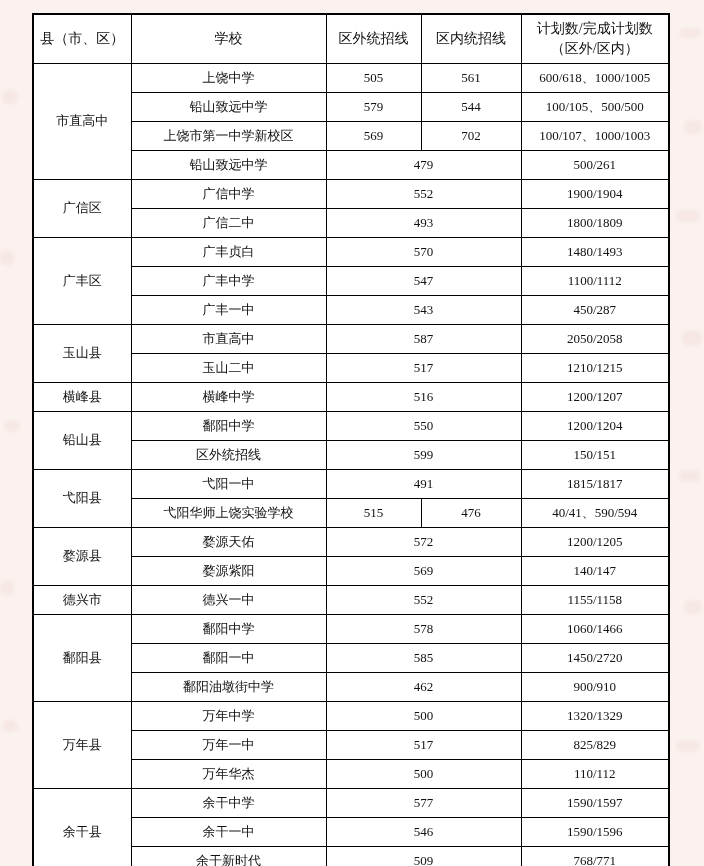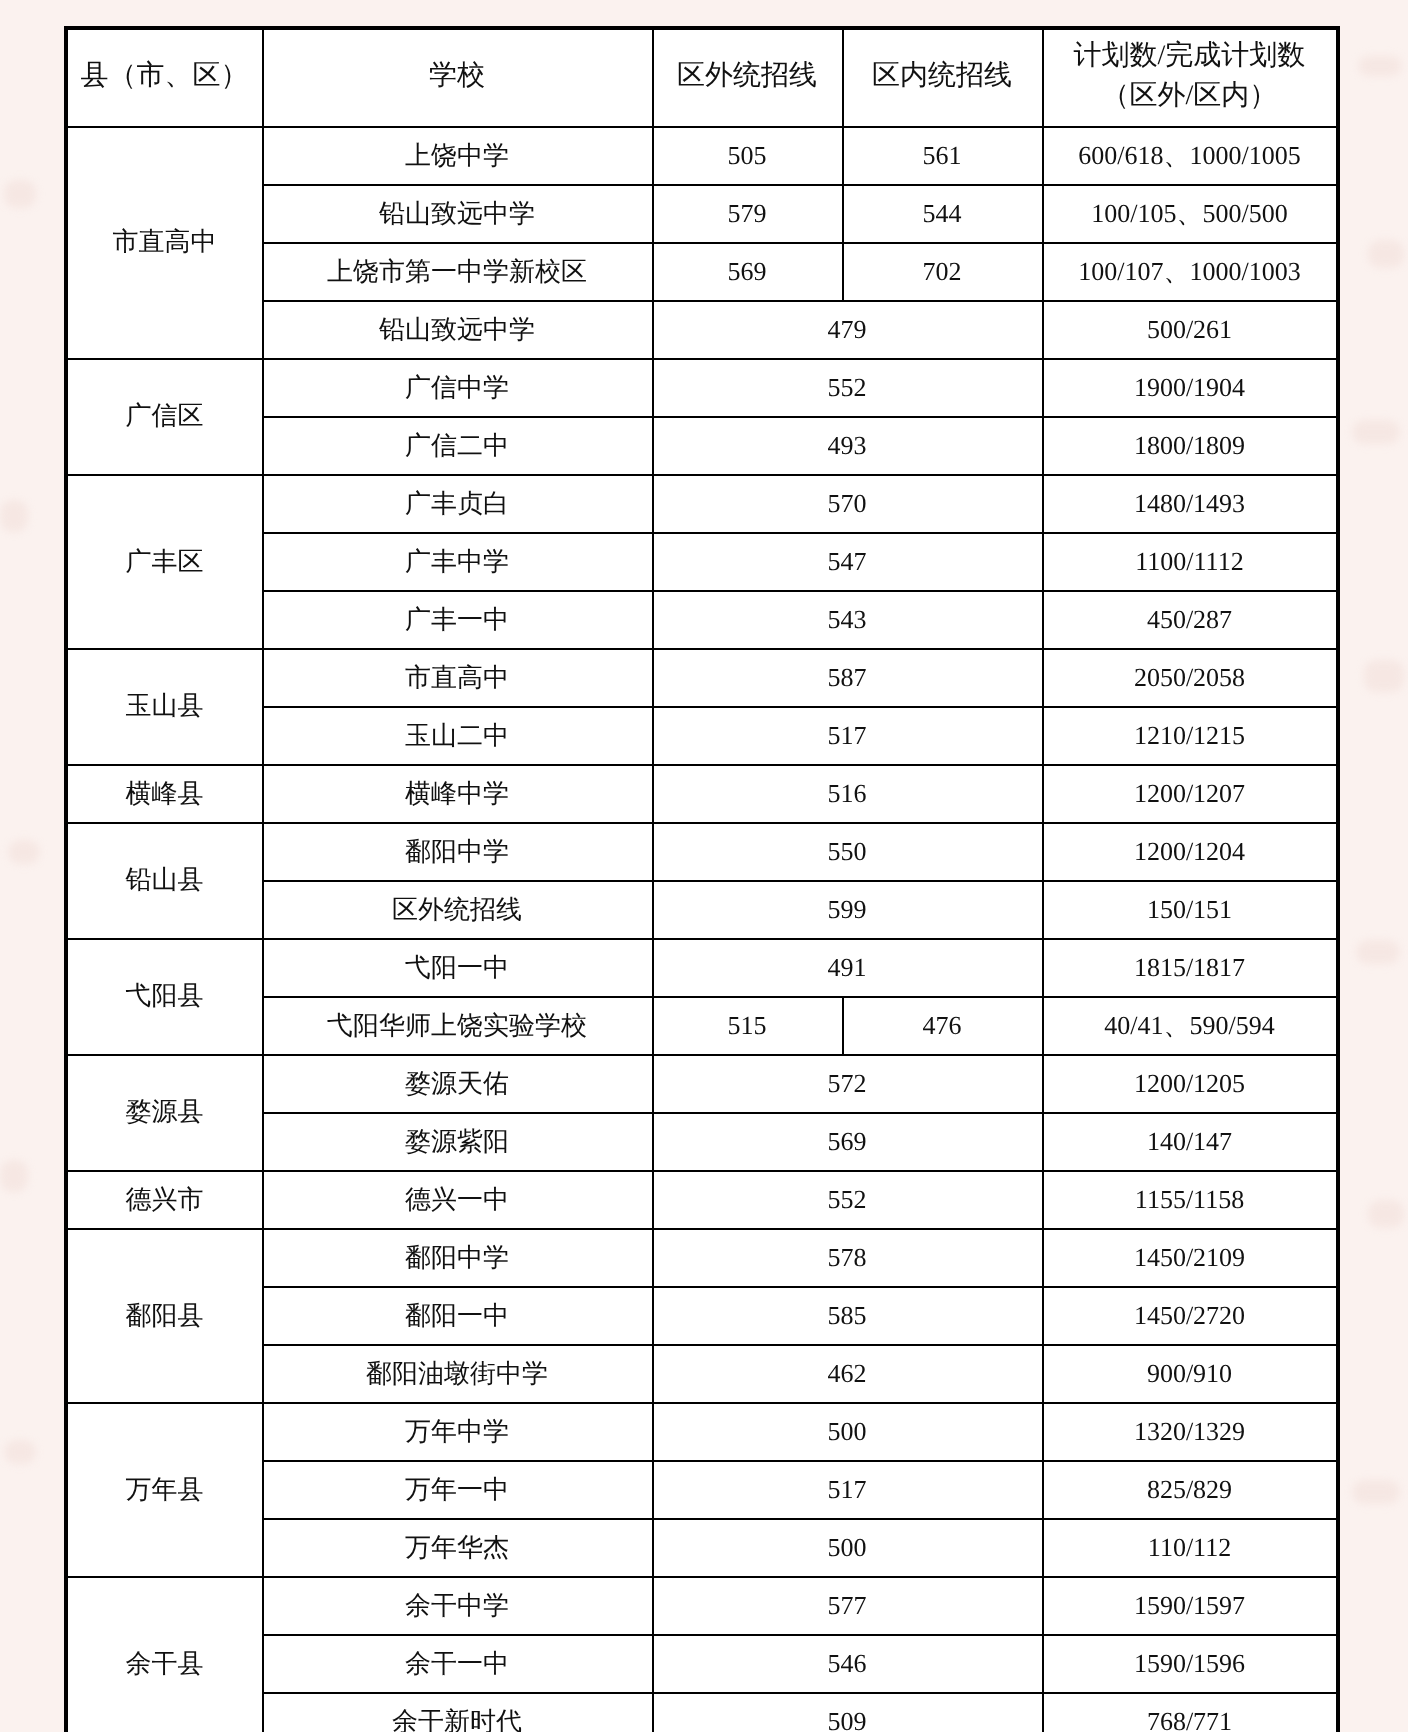--- a/index.html
+++ b/index.html
@@ -198,21 +198,21 @@
       <tr>
         <td rowspan="1">德兴市</td>
         <td>德兴一中</td>
         <td colspan="2">552</td>
         <td>1155/1158</td>
       </tr>
       <tr>
         <td rowspan="3">鄱阳县</td>
         <td>鄱阳中学</td>
         <td colspan="2">578</td>
-        <td>1450/2109</td>
+        <td>1060/1466</td>
       </tr>
       <tr>
         <td>鄱阳一中</td>
         <td colspan="2">585</td>
         <td>1450/2720</td>
       </tr>
       <tr>
         <td>鄱阳油墩街中学</td>
         <td colspan="2">462</td>
         <td>900/910</td>

